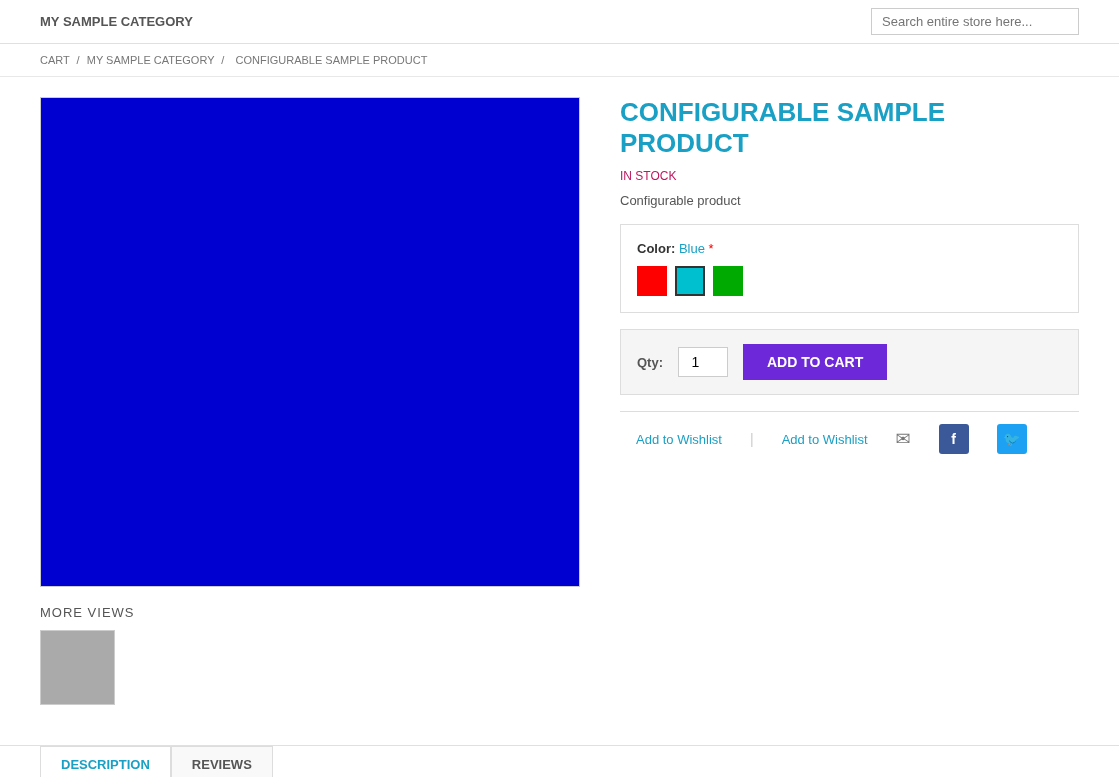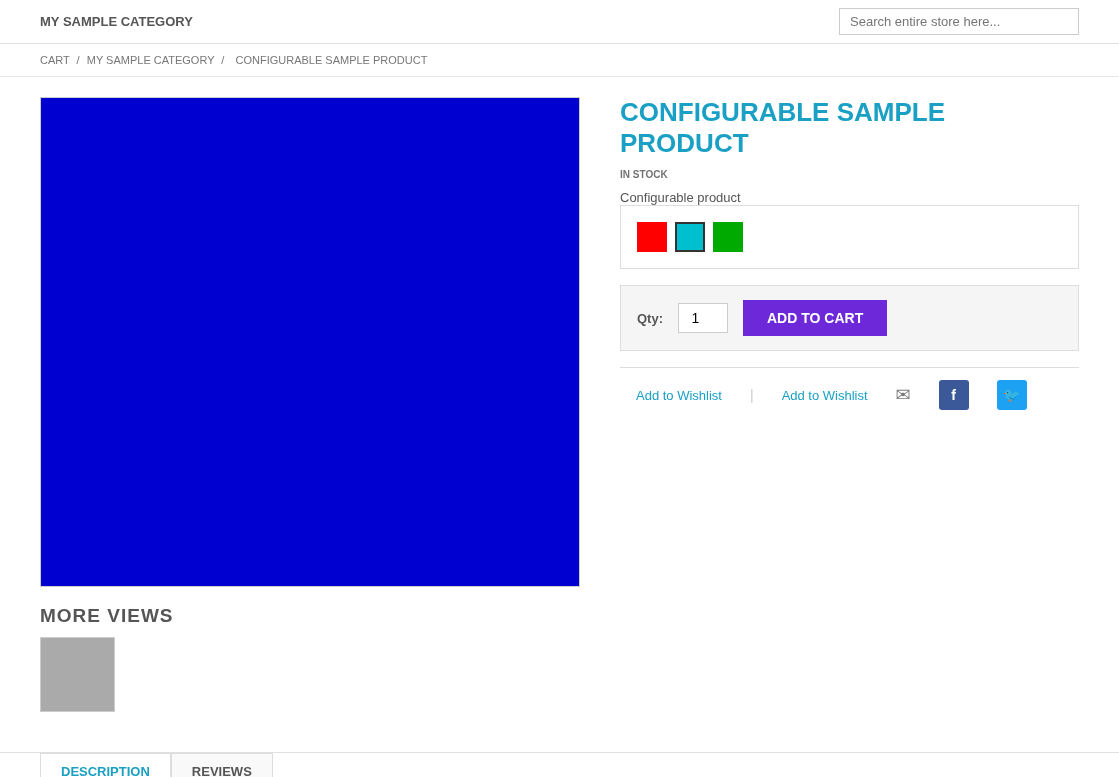--- a/index.html
+++ b/index.html
@@ -3,41 +3,41 @@
   <meta charset="utf-8">
   <style>
     * { box-sizing: border-box; margin: 0; padding: 0; }
     body { font-family: Arial, sans-serif; font-size: 14px; color: #333; background: #fff; }
 
     
     .header { background: #fff; padding: 8px 40px; border-bottom: 1px solid #e0e0e0; display: flex; align-items: center; justify-content: space-between; }
     .nav-link { color: #555; font-size: 13px; font-weight: bold; text-decoration: none; }
 
     
-    .search-bar { border: 1px solid #ccc; padding: 5px 10px; font-size: 13px; color: #999; width: 240px; }
+    .search-bar { border: 1px solid #ccc; padding: 5px 10px; font-size: 13px; color: #999; width: 208px; }
 
     
     .breadcrumb { padding: 10px 40px; font-size: 11px; color: #777; border-bottom: 1px solid #e8e8e8; }
     .breadcrumb a { color: #777; text-decoration: none; }
     .breadcrumb span { color: #777; margin: 0 4px; }
 
     
     .main { padding: 20px 40px; display: flex; gap: 40px; }
 
     
     .product-image-section { flex: 0 0 540px; }
     .product-main-image { width: 540px; height: 490px; background: #0000d0; border: 1px solid #ccc; }
-    .more-views-label { font-size: 19px; font-weight: bold; color: #555; margin: 18px 0 10px; letter-spacing: 1px; }
+    .more-views-label { font-size: 13px; font-weight: normal; color: #555; margin: 18px 0 10px; letter-spacing: 1px; }
     .thumbnail { width: 75px; height: 75px; background: #aaa; border: 1px solid #ccc; }
 
     
     .product-info { flex: 1; }
     .product-title { font-size: 26px; font-weight: bold; color: #1aa0c4; text-transform: uppercase; margin-bottom: 10px; line-height: 1.2; }
-    .in-stock { color: #737373; font-size: 10px; font-weight: bold; margin-bottom: 10px; }
-    .product-description { font-size: 13px; color: #555; margin-bottom: 0; }
+    .in-stock { color: #be185d; font-size: 12px; font-weight: normal; margin-bottom: 10px; }
+    .product-description { font-size: 13px; color: #555; margin-bottom: 16px; }
 
     
     .options-box { border: 1px solid #ddd; padding: 16px; margin-bottom: 16px; }
     .color-label { font-size: 13px; margin-bottom: 10px; }
     .color-label span.label-text { font-weight: bold; }
     .color-label span.color-name { color: #1aa0c4; }
     .color-label span.required { color: #e00; }
     .color-swatches { display: flex; gap: 8px; }
     .swatch { width: 30px; height: 30px; cursor: pointer; border: 2px solid transparent; }
     .swatch.red { background: #ff0000; }
@@ -88,20 +88,25 @@
     <div class="more-views-label">MORE VIEWS</div>
     <div class="thumbnail"></div>
   </div>
 
   <div class="product-info">
     <div class="product-title">CONFIGURABLE SAMPLE PRODUCT</div>
     <div class="in-stock">IN STOCK</div>
     <div class="product-description">Configurable product</div>
 
     <div class="options-box">
+      <div class="color-label">
+        <span class="label-text">Color: </span>
+        <span class="color-name">Blue</span>
+        <span class="required">*</span>
+      </div>
       <div class="color-swatches">
         <div class="swatch red" title="Red"></div>
         <div class="swatch cyan" title="Cyan"></div>
         <div class="swatch green" title="Green"></div>
       </div>
     </div>
 
     <div class="cart-section">
       <span class="qty-label">Qty:</span>
       <input class="qty-input" type="number" value="1" style="">

